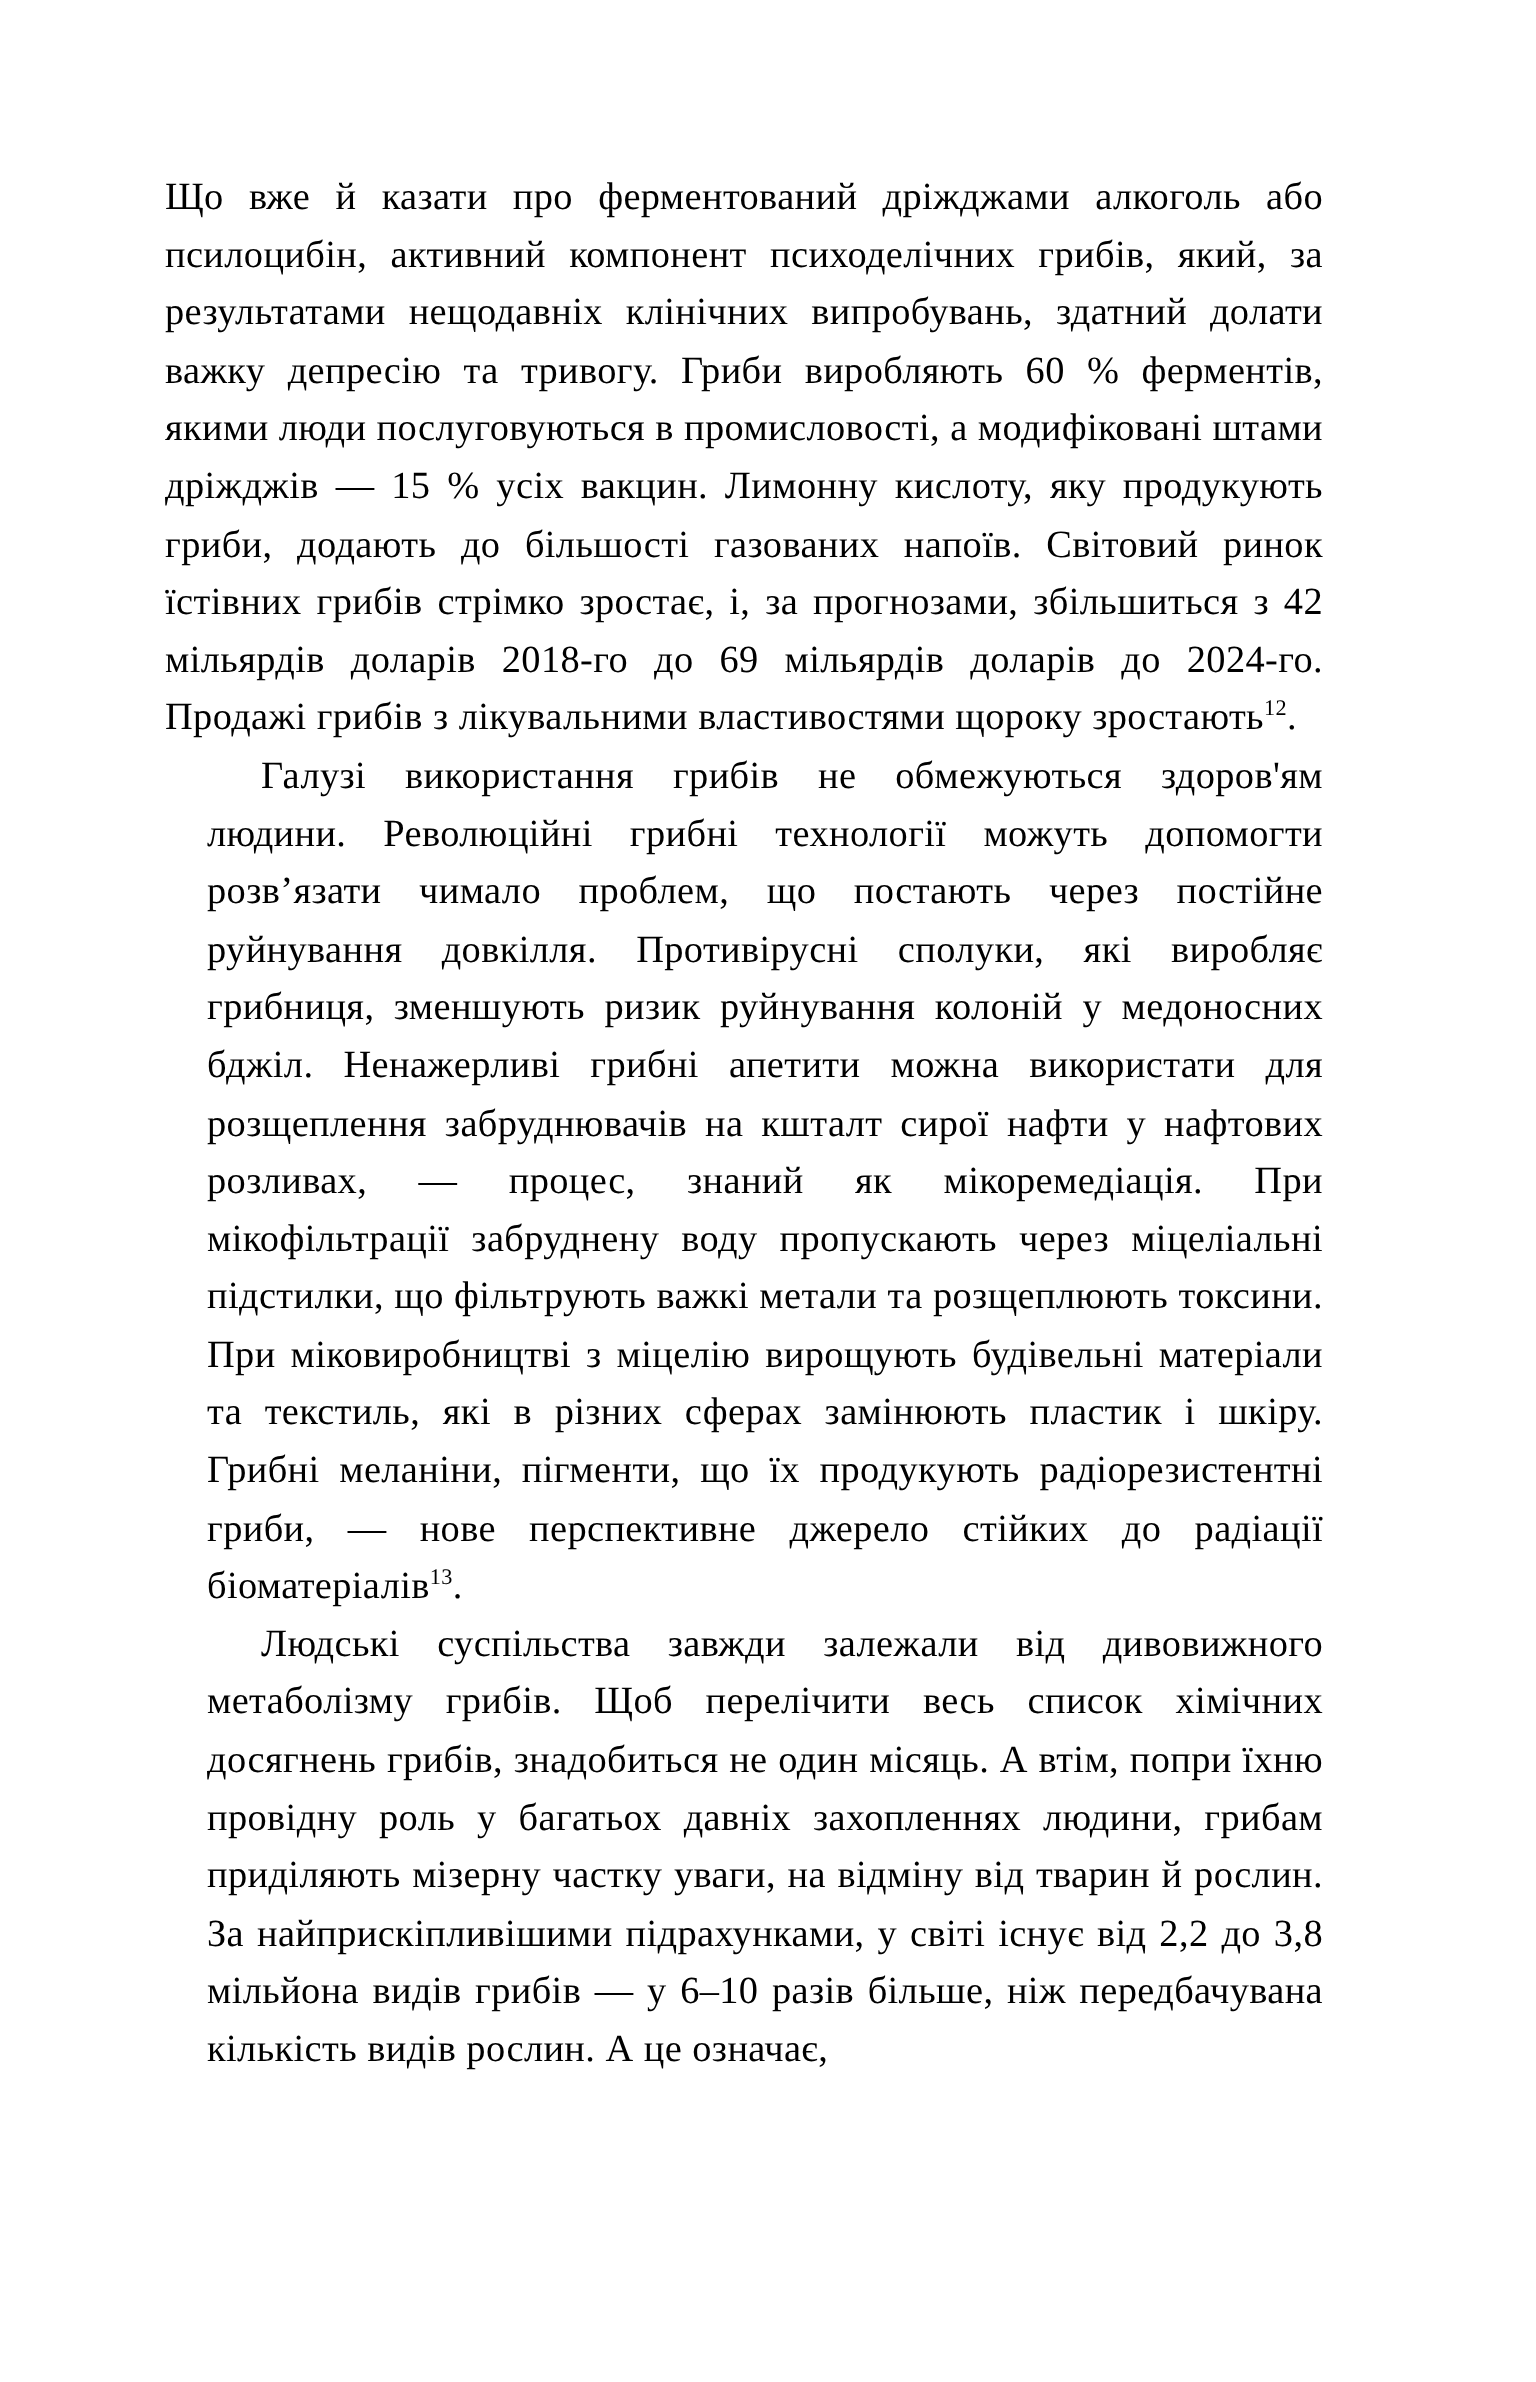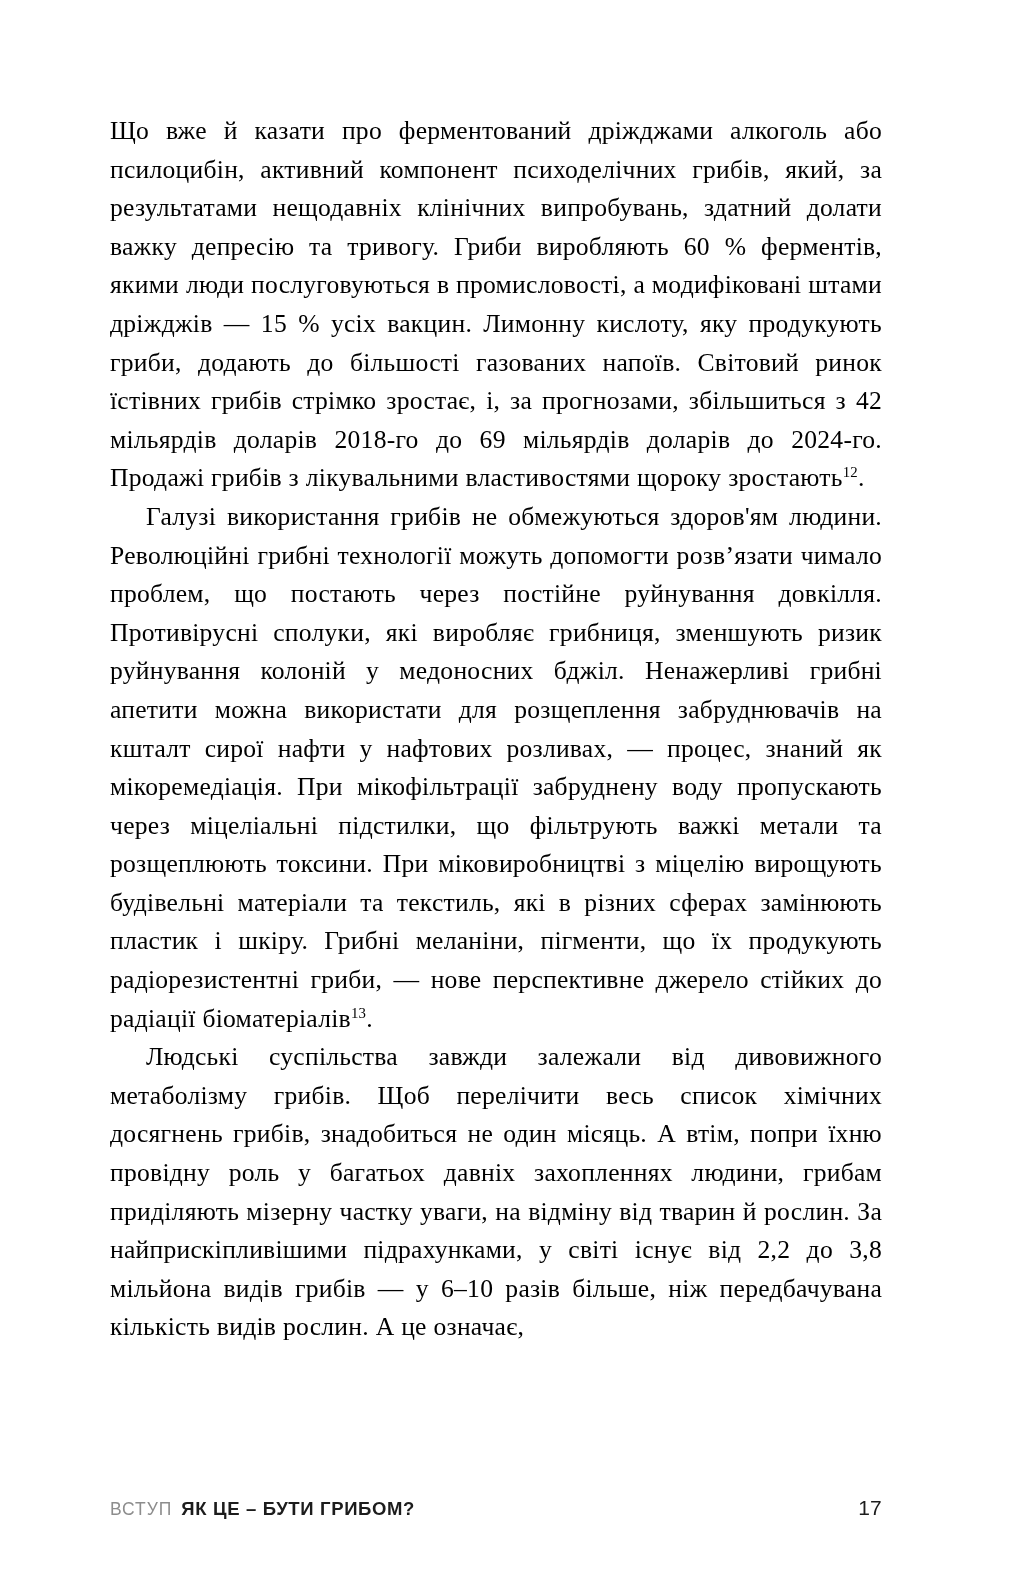--- a/index.html
+++ b/index.html
@@ -40,20 +40,21 @@
     text-justify: inter-word;
     font-size: 25.6px;
     line-height: 38.6px;
     color: #000000;
     letter-spacing: 0.01em;
     word-spacing: 0.005em;
     hyphens: manual;
   }
   .para + .para {
     text-indent: 36px;
+    margin-left: 28px;
   }
 
   .para sup {
     font-size: 0.58em;
     vertical-align: 0.62em;
     line-height: 0;
   }
 
   
   #footer {
@@ -104,21 +105,14 @@
   <div id="text-column">
 
     <p class="para"><span>Що вже й казати про ферментований дріжджами алкоголь або псилоцибін, активний компонент психоделічних грибів, який, за результатами нещодавніх клінічних випробувань, здатний долати важку депресію та тривогу. Гриби виробляють 60 % ферментів, якими люди послуговуються в промисловості, а модифіковані штами дріжджів — 15 % усіх вакцин. Лимонну кислоту, яку продукують гриби, додають до більшості газованих напоїв. Світовий ринок їстівних грибів стрімко зростає, і, за прогнозами, збільшиться з 42 мільярдів доларів 2018-го до 69 мільярдів доларів до 2024-го. Продажі грибів з лікувальними властивостями щороку зростають</span><sup>12</sup><span>.</span></p>
 
     <p class="para"><span>Галузі використання грибів не обмежуються здоров'ям людини. Революційні грибні технології можуть допомогти розв’язати чимало проблем, що постають через постійне руйнування довкілля. Противірусні сполуки, які виробляє грибниця, зменшують ризик руйнування колоній у медоносних бджіл. Ненажерливі грибні апетити можна використати для розщеплення забруднювачів на кшталт сирої нафти у нафтових розливах, — процес, знаний як мікоремедіація. При мікофільтрації забруднену воду пропускають через міцеліальні підстилки, що фільтрують важкі метали та розщеплюють токсини. При міковиробництві з міцелію вирощують будівельні матеріали та текстиль, які в різних сферах замінюють пластик і шкіру. Грибні меланіни, пігменти, що їх продукують радіорезистентні гриби, — нове перспективне джерело стійких до радіації біоматеріалів</span><sup>13</sup><span>.</span></p>
 
     <p class="para"><span>Людські суспільства завжди залежали від дивовижного метаболізму грибів. Щоб перелічити весь список хімічних досягнень грибів, знадобиться не один місяць. А втім, попри їхню провідну роль у багатьох давніх захопленнях людини, грибам приділяють мізерну частку уваги, на відміну від тварин й рослин. За найприскіпливішими підрахунками, у світі існує від 2,2 до 3,8 мільйона видів грибів — у 6–10 разів більше, ніж передбачувана кількість видів рослин. А це означає,</span><sup></sup><span></span></p>
 
   </div>
 
-  <div id="footer">
-    <div id="footer-left">
-      <span class="footer-section">ВСТУП</span>
-      <span class="footer-title">ЯК ЦЕ – БУТИ ГРИБОМ?</span>
-    </div>
-    <span class="footer-pageno">17</span>
-  </div>
 
 </div>
 
 </body></html>

